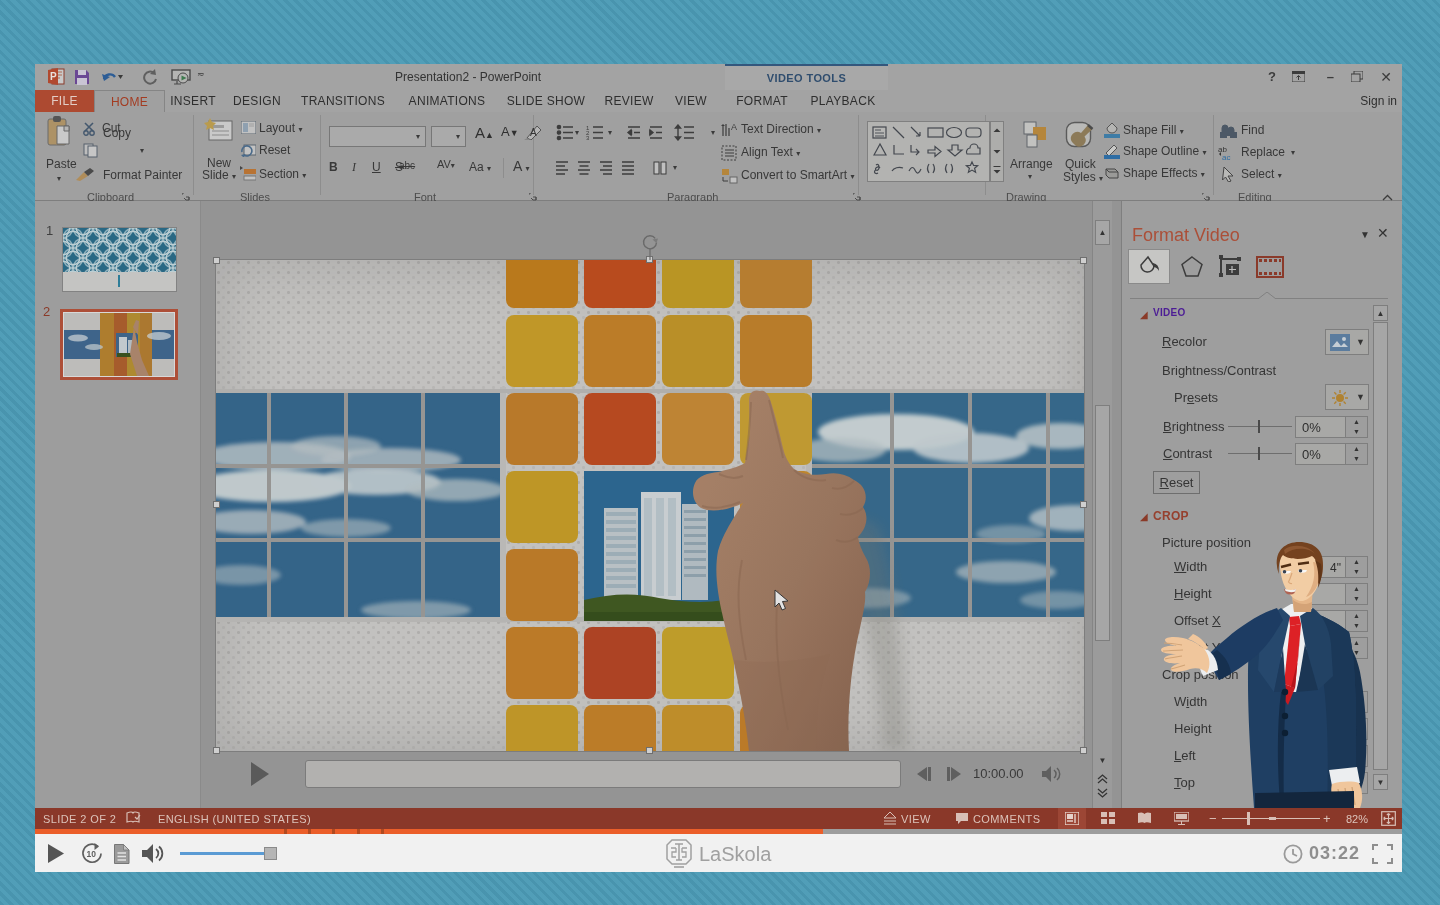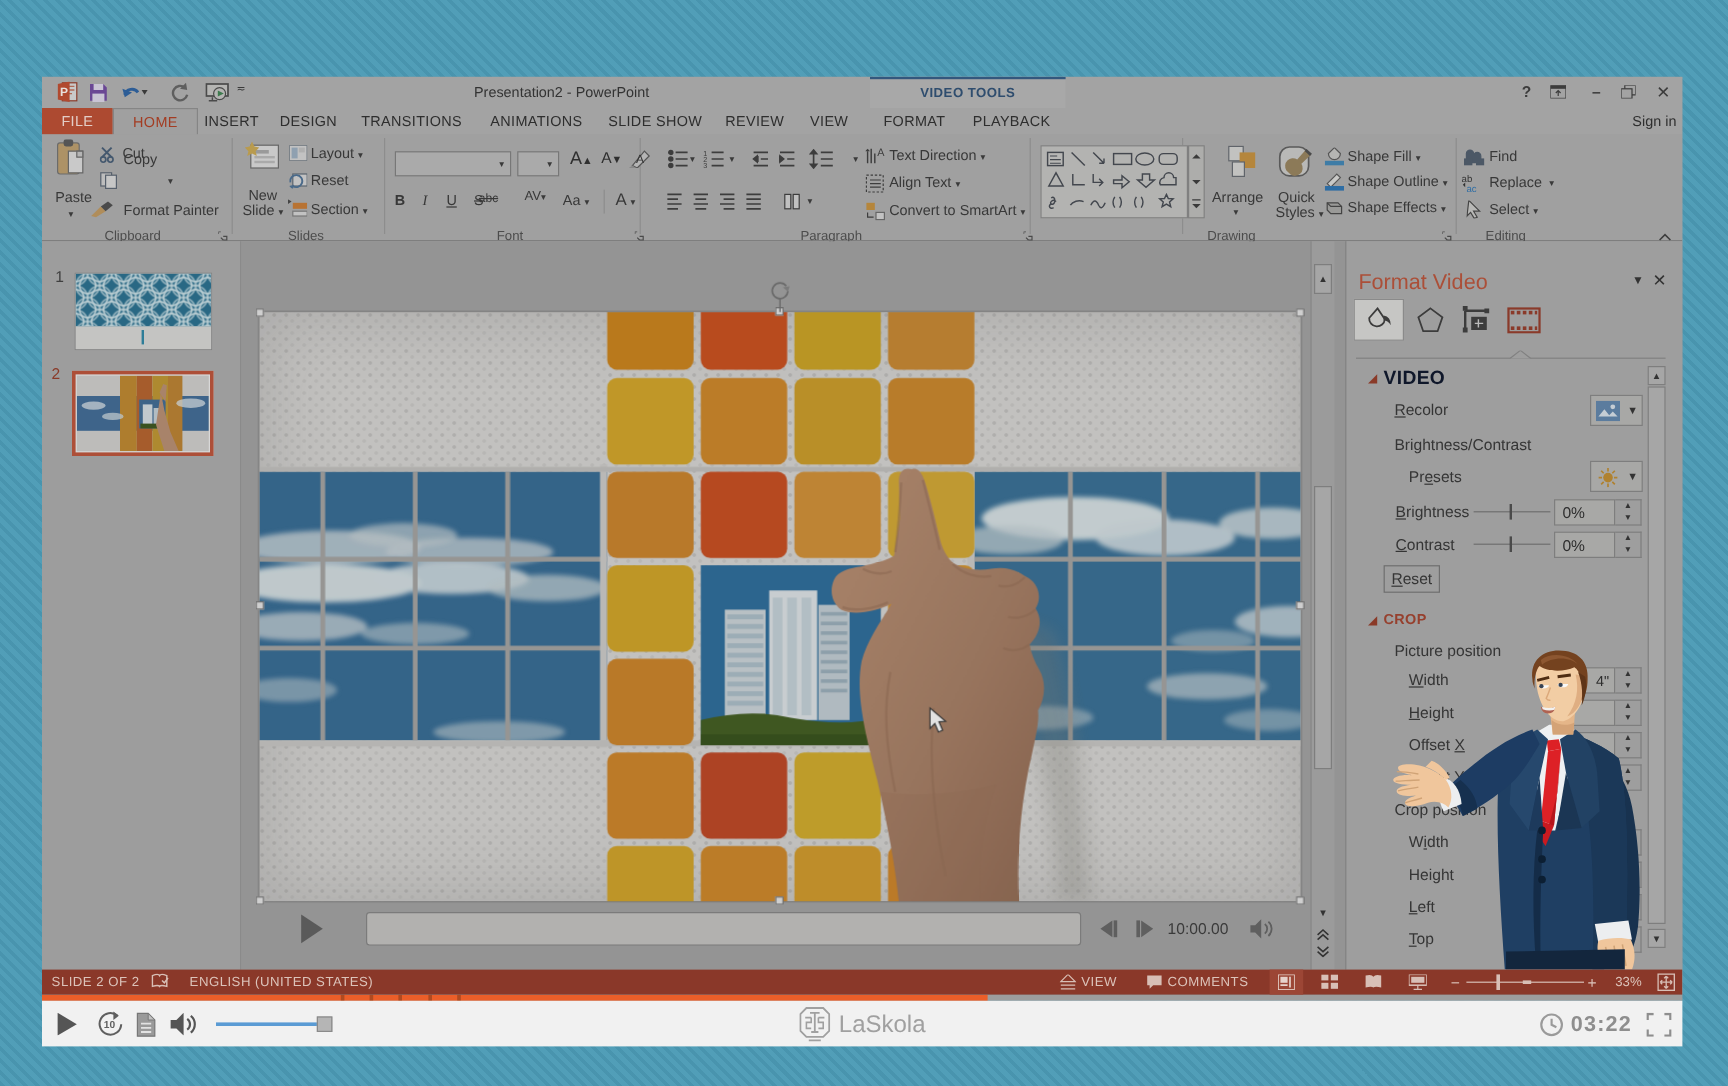--- a/index.html
+++ b/index.html
@@ -657,21 +657,21 @@
               <rect x="13" y="16" width="3" height="3"></rect>
               <rect x="18" y="16" width="3" height="3"></rect>
               <rect x="23" y="16" width="2" height="3"></rect>
             </g>
           </svg>
         <div style="position:absolute;left:8px;top:97px;width:258px;height:1px;background:#818181"></div>
         <svg style="position:absolute;left:136px;top:91px" width="18" height="7" viewBox="0 0 18 7">
             <path d="M0 7 L9 0 L18 7" fill="#9e9e9e" stroke="#818181" stroke-width="1"></path>
           </svg>
         <div style="position:absolute;left:18px;top:108px;font-size:10px;color:#8a3a28">◢</div>
-        <div style="position:absolute;left:31px;top:106px;font-size:16px;font-weight:bold;color:#0f172a;letter-spacing:.3px">VIDEO</div>
+        <div style="position:absolute;left:31px;top:106px;font-size:10px;font-weight:bold;color:#4c1d95;letter-spacing:.3px">VIDEO</div>
         <div style="position:absolute;left:40px;top:133px"><u>R</u>ecolor</div>
         <div style="position:absolute;left:203px;top:128px;width:44px;height:26px;background:#a8a8a6;border:1px solid #7e7e7e">
           <svg style="position:absolute;left:4px;top:4px" width="20" height="17" viewBox="0 0 20 17">
               <rect width="20" height="17" fill="#5b7c9e"></rect>
               <path d="M2 13 l5 -6 4 5 3 -3 4 4z" fill="#c5cdd4"></path>
               <circle cx="14" cy="5" r="2" fill="#c5cdd4"></circle>
             </svg>
           <div style="position:absolute;right:3px;top:7px;font-size:9px;color:#333">▼</div>
         </div>
         <div style="position:absolute;left:40px;top:162px">Brightness/Contrast</div>
@@ -823,21 +823,21 @@
       <svg style="position:absolute;left:1139px;top:4px" width="15" height="13" viewBox="0 0 15 13">
           <rect x="0" y="0" width="15" height="9" fill="none" stroke="#d8bfb6" stroke-width="1.3"></rect>
           <rect x="2" y="2" width="11" height="5" fill="#d8bfb6"></rect>
           <path d="M7.5 9 v3 M4 12.5 h7" stroke="#d8bfb6"></path>
         </svg>
       <div style="position:absolute;left:1174px;top:3px;font-size:13px">−</div>
       <div style="position:absolute;left:1187px;top:10px;width:98px;height:1px;background:#d8bfb6"></div>
       <div style="position:absolute;left:1234px;top:9px;width:7px;height:3px;background:#d8bfb6"></div>
       <div style="position:absolute;left:1212px;top:4px;width:3px;height:13px;background:#d8bfb6"></div>
       <div style="position:absolute;left:1288px;top:3px;font-size:13px">+</div>
-      <div style="position:absolute;left:1311px;top:5px">33%</div>
+      <div style="position:absolute;left:1311px;top:5px">82%</div>
       <svg style="position:absolute;left:1346px;top:3px" width="15" height="15" viewBox="0 0 15 15">
           <rect x="0.7" y="0.7" width="13.6" height="13.6" fill="none" stroke="#d8bfb6" stroke-width="1.2"></rect>
           <path d="M7.5 2.5 v10 M2.5 7.5 h10 M7.5 2.5 l-1.7 1.7 M7.5 2.5 l1.7 1.7 M7.5 12.5 l-1.7 -1.7 M7.5 12.5 l1.7 -1.7 M2.5 7.5 l1.7 -1.7 M2.5 7.5 l1.7 1.7 M12.5 7.5 l-1.7 -1.7 M12.5 7.5 l-1.7 1.7" stroke="#d8bfb6" stroke-width="1.1"></path>
         </svg>
     </div>
   </div>
   <div id="progress">
       <div class="played"></div>
     <div style="position:absolute;left:249px;top:0;width:3px;height:5px;background:#b04a20"></div>
     <div style="position:absolute;left:273px;top:0;width:3px;height:5px;background:#b04a20"></div>

